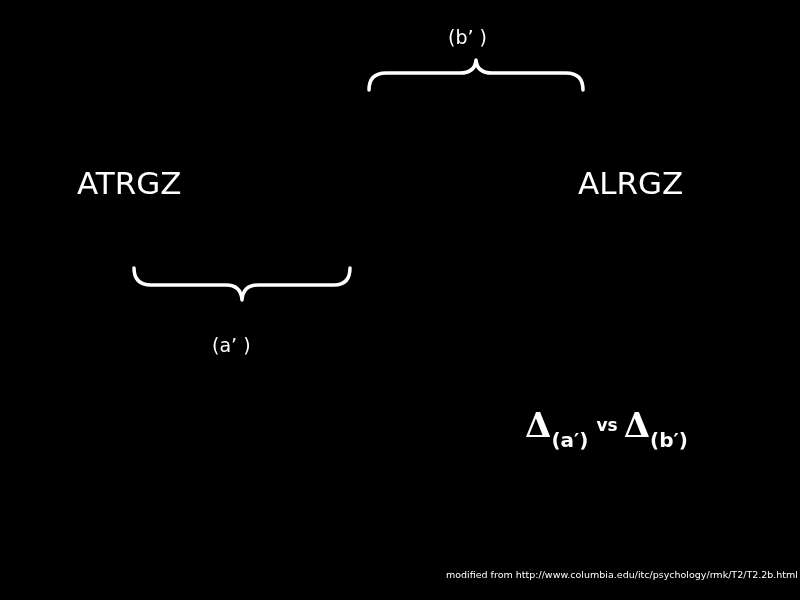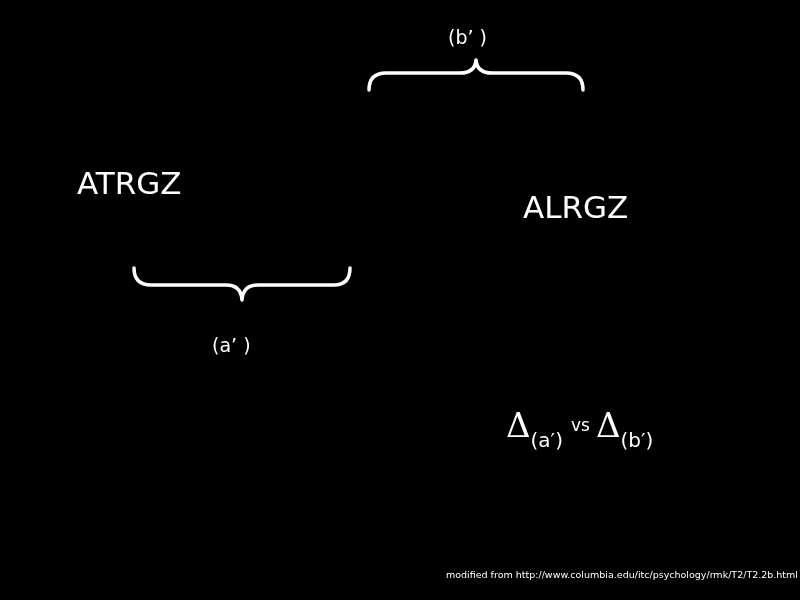--- a/index.html
+++ b/index.html
@@ -21,46 +21,47 @@
     .seq {
       position: absolute;
       top: 168px;
       font-size: 31px;
       letter-spacing: 0px;
       color: #ffffff;
       line-height: 1;
     }
     .seq-1 { left: 77px; }
     .seq-2 { left: 301px; }
-    .seq-3 { left: 523px; margin-top: 24px; }
+    .seq-3 { left: 578px; }
 
     .label {
       position: absolute;
       font-size: 19px;
       color: #ffffff;
       line-height: 1;
     }
     .label-b { left: 448px; top: 28px; }
     .label-a { left: 212px; top: 336px; }
 
     svg.braces {
       position: absolute;
       left: 0;
       top: 0;
       width: 800px;
       height: 600px;
     }
 
     .compare {
       position: absolute;
-      left: 506px;
+      left: 525px;
       top: 408px;
       color: #ffffff;
       white-space: nowrap;
       line-height: 1;
+      font-weight: bold;
     }
     .compare .delta {
       font-family: "DejaVu Serif", serif;
       font-size: 34px;
     }
     .compare .sub {
       font-size: 20px;
       position: relative;
       top: 10px;
     }

